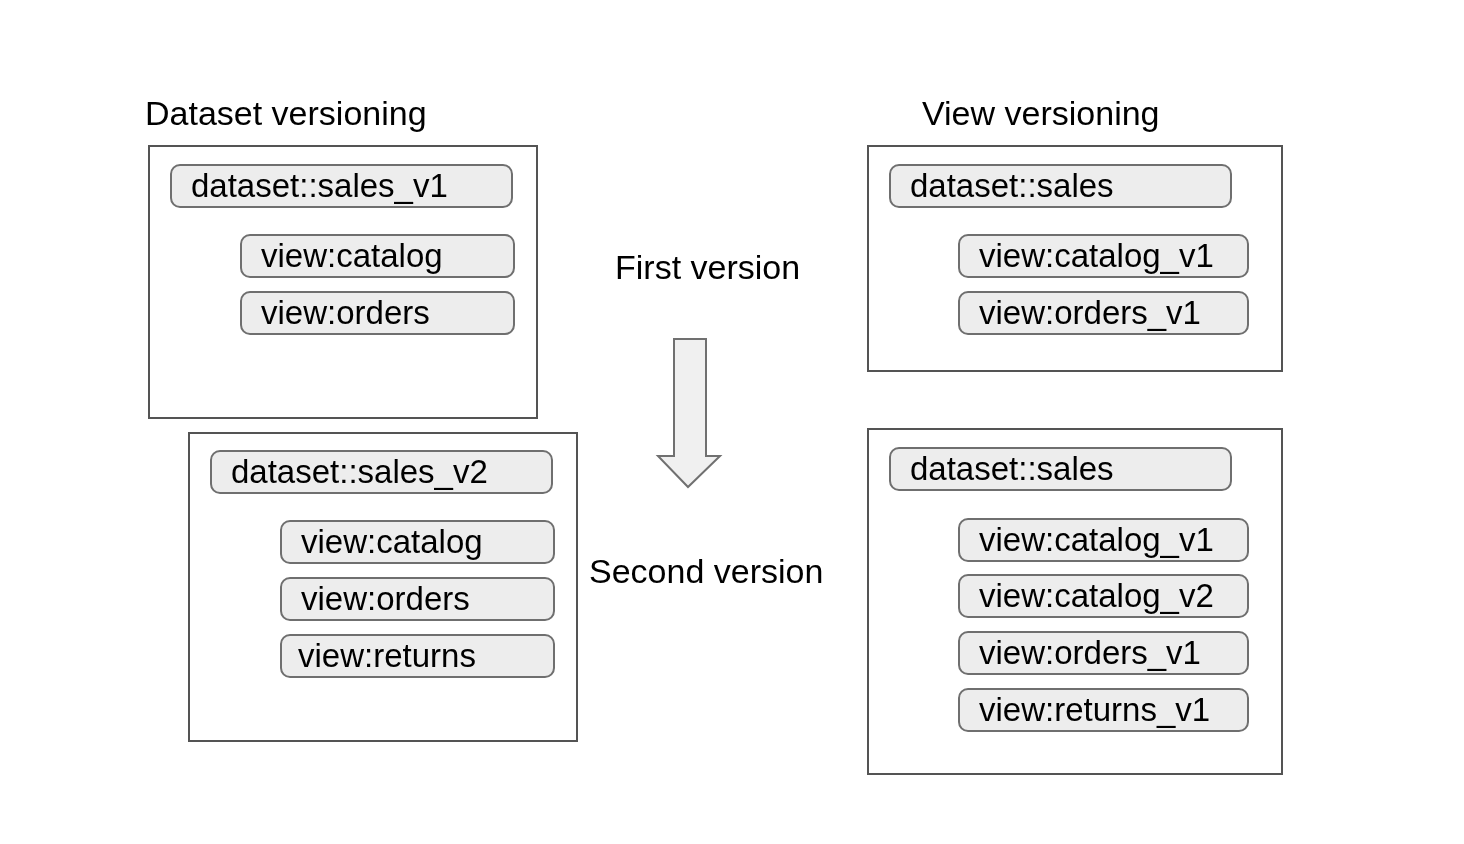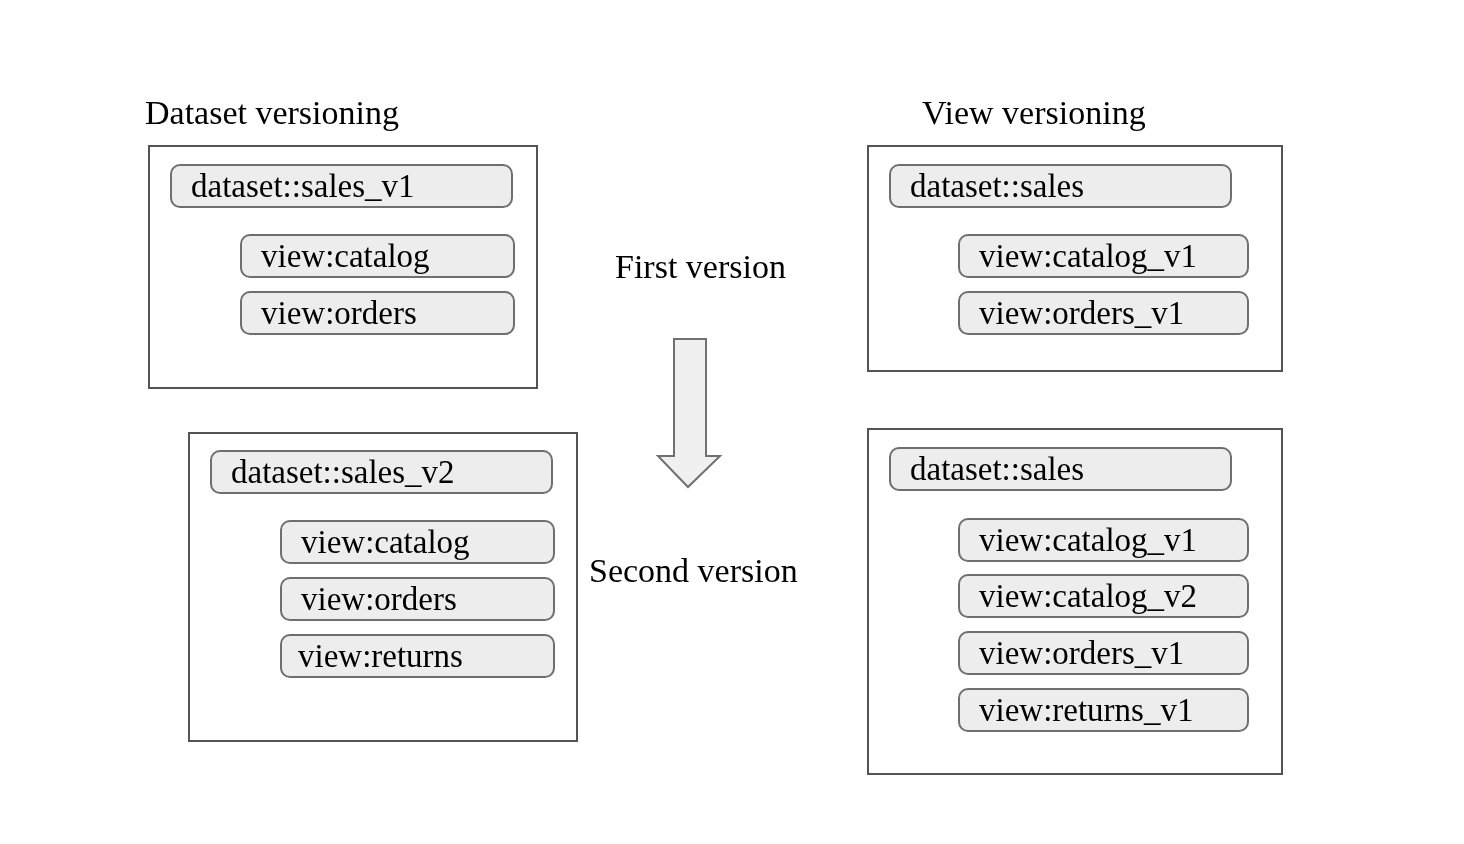--- a/index.html
+++ b/index.html
@@ -6,21 +6,21 @@
     margin: 0;
     padding: 0;
     background: #ffffff;
   }
   .canvas {
     position: relative;
     width: 1464px;
     height: 844px;
     background: #ffffff;
     overflow: hidden;
-    font-family: Liberation Serif, serif;
+    font-family: Liberation Sans, sans-serif;
     color: #000000;
   }
   .heading {
     position: absolute;
     font-size: 34px;
     line-height: 34px;
     white-space: nowrap;
   }
   .group-box {
     position: absolute;
@@ -55,21 +55,21 @@
     height: 160px;
   }
 </style>
 </head>
 <body>
 
 <div class="canvas">
 
   <div class="heading" style="left:145px; top:96px;">Dataset versioning</div>
 
-  <div class="group-box" style="left:148px; top:145px; width:390px; height:244px;">
+  <div class="group-box" style="left:148px; top:145px; width:390px; height:274px;">
     <div class="pill" style="left:20px; top:17px; width:343px;">dataset::sales_v1</div>
     <div class="pill" style="left:90px; top:87px; width:275px;">view:catalog</div>
     <div class="pill" style="left:90px; top:144px; width:275px;">view:orders</div>
   </div>
 
   <div class="group-box" style="left:148px; top:432px; width:390px; height:310px;margin-left:40px;">
     <div class="pill" style="left:20px; top:16px; width:343px;">dataset::sales_v2</div>
     <div class="pill" style="left:90px; top:86px; width:275px;">view:catalog</div>
     <div class="pill" style="left:90px; top:143px; width:275px;">view:orders</div>
     <div class="pill" style="left:90px; top:200px; width:275px;padding-left:16px;">view:returns</div>

